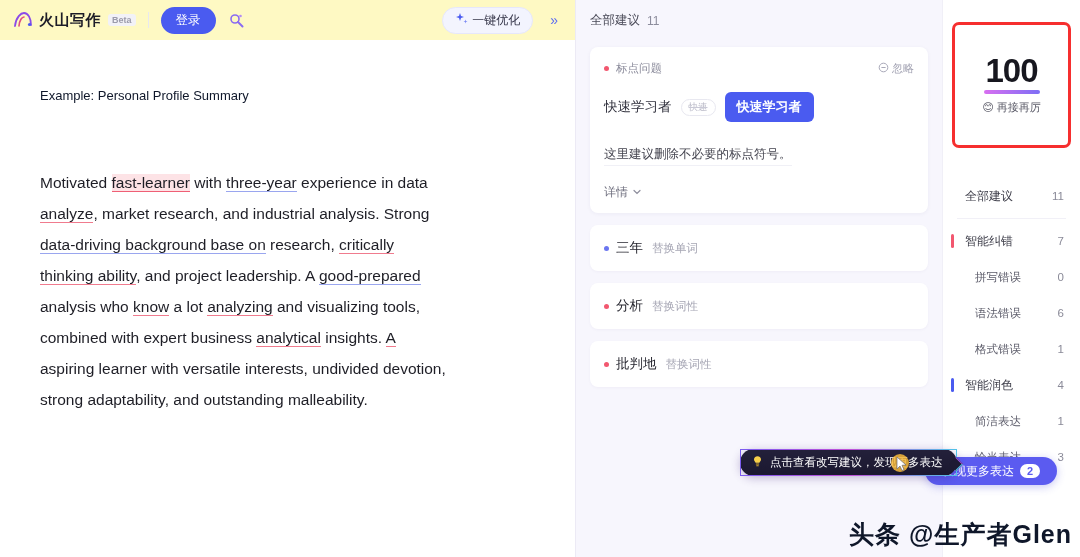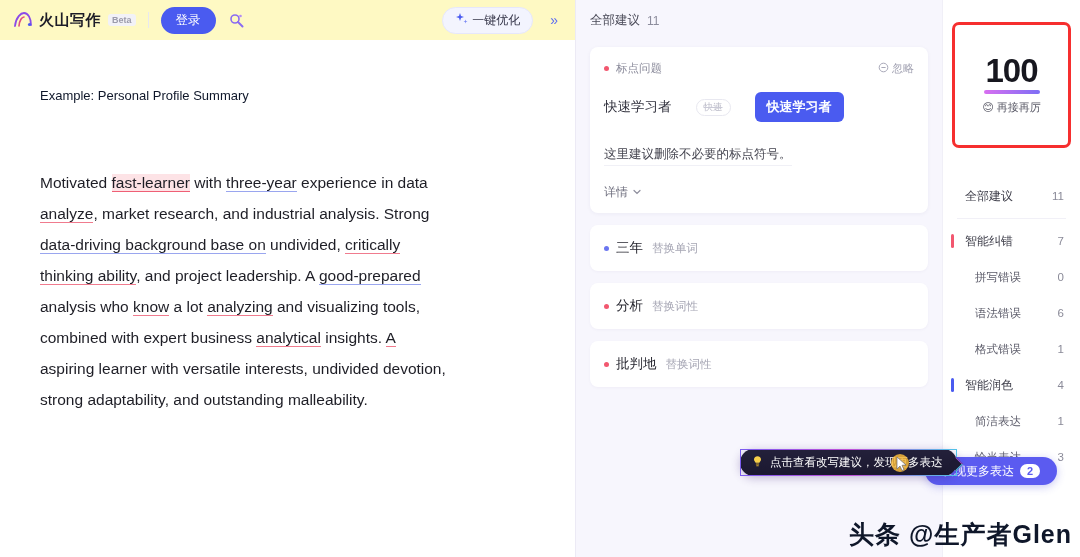--- a/index.html
+++ b/index.html
@@ -60,21 +60,21 @@
   }
   .card-top { display:flex; align-items:center; }
   .dot { width:5px; height:5px; border-radius:50%; margin-right:7px; flex:none;}
   .dot-red { background:#f2576f; }
   .dot-blue { background:#6b76f0; }
   .tag { font-size:11.5px; color:#8b8b9b; }
   .ignore {
     margin-left:auto; display:flex; align-items:center; gap:3px;
     font-size:11px; color:#a2a2b2; cursor:pointer;
   }
-  .repl-row { display:flex; align-items:center; gap:24px; margin:16px 0 4px 0;text-align:center; }
+  .repl-row { display:flex; align-items:center; gap:9px; margin:16px 0 4px 0;text-align:center; }
   .orig { font-size:13.5px; color:#33333f; }
   .arrow-pill {
     font-size:9.5px; color:#b9b9c7; border:1px solid #e8e8f0; border-radius:9px;
     padding:1px 7px; text-decoration: line-through; text-decoration-color:#c9c9d6;
   }
   .new-pill {
     background:#4a5bf0; color:#fff; font-size:13px; font-weight:600;
     border-radius:6px; padding:6px 12px; cursor:pointer;
   }
   .card-desc { font-size:12.5px; color:#44444f; margin-top:20px; border-bottom:1px solid #f0f0f6;
@@ -180,21 +180,21 @@
     <div class="doc">
       <div class="doc-title">Example: Personal Profile Summary</div>
       <div class="doc-body">
         <div>
           <span>Motivated </span><span class="err-red-hl">fast-learner</span><span> with </span><span class="err-blue">three-year</span><span> experience in data</span>
         </div>
         <div>
           <span class="err-red">analyze</span><span>, market research, and industrial analysis. Strong</span>
         </div>
         <div>
-          <span class="err-blue">data-driving background base on</span><span> undivided, </span><span class="err-red">critically</span>
+          <span class="err-blue">data-driving background base on</span><span> research, </span><span class="err-red">critically</span>
         </div>
         <div>
           <span class="err-red">thinking ability</span><span>, and project leadership. A </span><span class="err-blue">good-prepared</span>
         </div>
         <div>
           <span>analysis who </span><span class="err-red">know</span><span> a lot </span><span class="err-red">analyzing</span><span> and visualizing tools,</span>
         </div>
         <div>
           <span>combined with expert business </span><span class="err-red">analytical</span><span> insights. </span><span class="err-red">A</span>
         </div>

